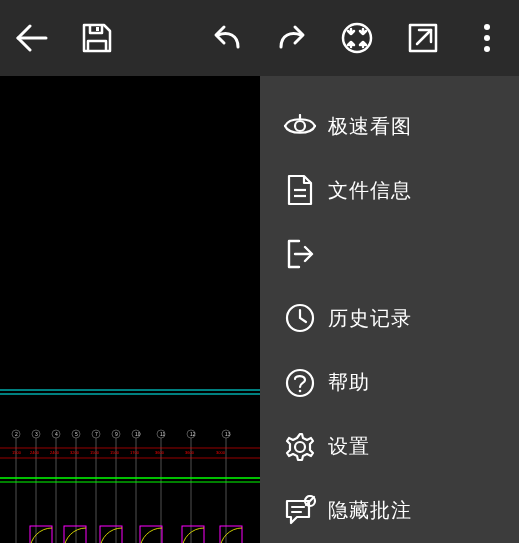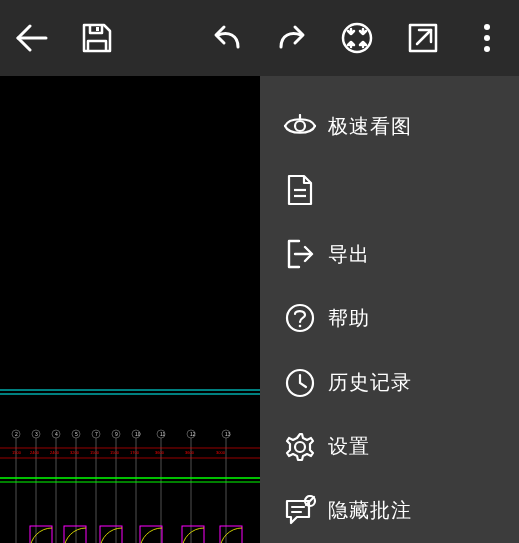--- a/index.html
+++ b/index.html
@@ -246,52 +246,52 @@
 
   <div class="menu-item">
     <span class="mi-icon">
       <svg width="28" height="34" viewBox="0 0 28 34" stroke="#ffffff" stroke-width="2.2" fill="none" stroke-linejoin="round">
         <path d="M3 3 H18 L25 10 V31 H3 Z"></path>
           <path d="M18 3 V10 H25"></path>
         <line x1="8" y1="17" x2="20" y2="17"></line>
           <line x1="8" y1="23" x2="20" y2="23"></line>
       </svg>
     </span>
+    <span class="mi-label">文件信息</span>
   </div>
 
   <div class="menu-item">
     <span class="mi-icon">
       <svg width="30" height="32" viewBox="0 0 30 32" stroke="#ffffff" stroke-width="2.4" fill="none" stroke-linecap="round" stroke-linejoin="round">
         <path d="M14 3 H4 V29 H14"></path>
           <path d="M10 16 H26"></path>
           <path d="M20 9 L27 16 L20 23"></path>
       </svg>
     </span>
-    <span class="mi-label">导出</span>
+  </div>
+
+  <div class="menu-item">
+    <span class="mi-icon">
+      <svg width="32" height="32" viewBox="0 0 32 32" stroke="#ffffff" stroke-width="2.2" fill="none" stroke-linecap="round">
+        <circle cx="16" cy="16" r="13"></circle>
+          <path d="M16 8 V16 L22 20"></path>
+      </svg>
+    </span>
+    <span class="mi-label">历史记录</span>
   </div>
 
   <div class="menu-item">
     <span class="mi-icon">
       <svg width="32" height="32" viewBox="0 0 32 32" stroke="#ffffff" stroke-width="2.2" fill="none" stroke-linecap="round">
         <circle cx="16" cy="16" r="13"></circle>
         <path d="M11 12 C11 8 21 8 21 13 C21 16 16 16 16 20"></path>
         <circle cx="16" cy="24" r="1.3" fill="#ffffff" stroke="none"></circle>
       </svg>
     </span>
     <span class="mi-label">帮助</span>
-  </div>
-
-  <div class="menu-item">
-    <span class="mi-icon">
-      <svg width="32" height="32" viewBox="0 0 32 32" stroke="#ffffff" stroke-width="2.2" fill="none" stroke-linecap="round">
-        <circle cx="16" cy="16" r="13"></circle>
-          <path d="M16 8 V16 L22 20"></path>
-      </svg>
-    </span>
-    <span class="mi-label">历史记录</span>
   </div>
 
   <div class="menu-item">
     <span class="mi-icon">
       <svg width="32" height="32" viewBox="0 0 32 32" stroke="#ffffff" stroke-width="2.2" fill="none" stroke-linejoin="round">
         <circle cx="16" cy="16" r="5"></circle>
         <path d="M16 3 L18 3 L19 7 L23 9 L27 7 L29 10 L26 13 L26 19 L29 22 L27 25 L23 23 L19 25 L18 29 L14 29 L13 25 L9 23 L5 25 L3 22 L6 19 L6 13 L3 10 L5 7 L9 9 L13 7 Z"></path>
       </svg>
     </span>
     <span class="mi-label">设置</span>

